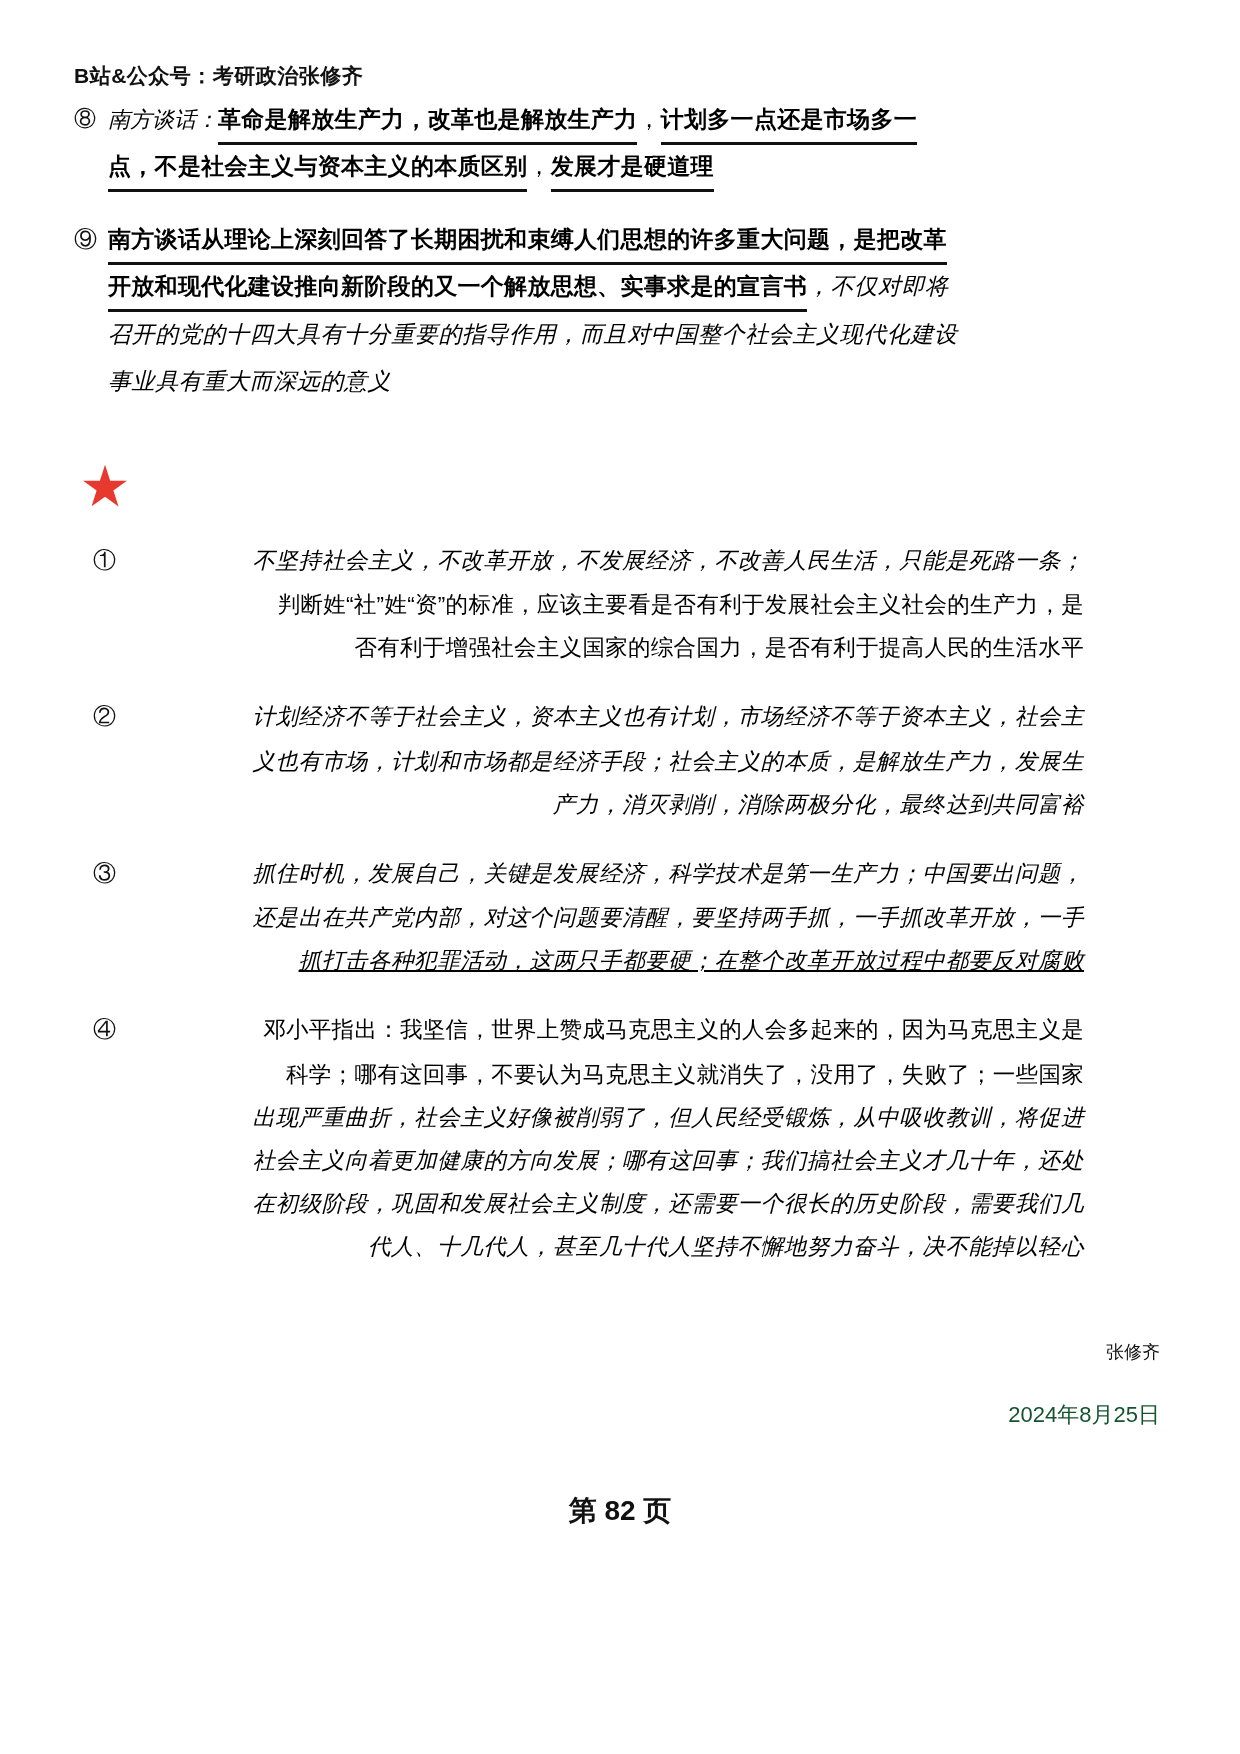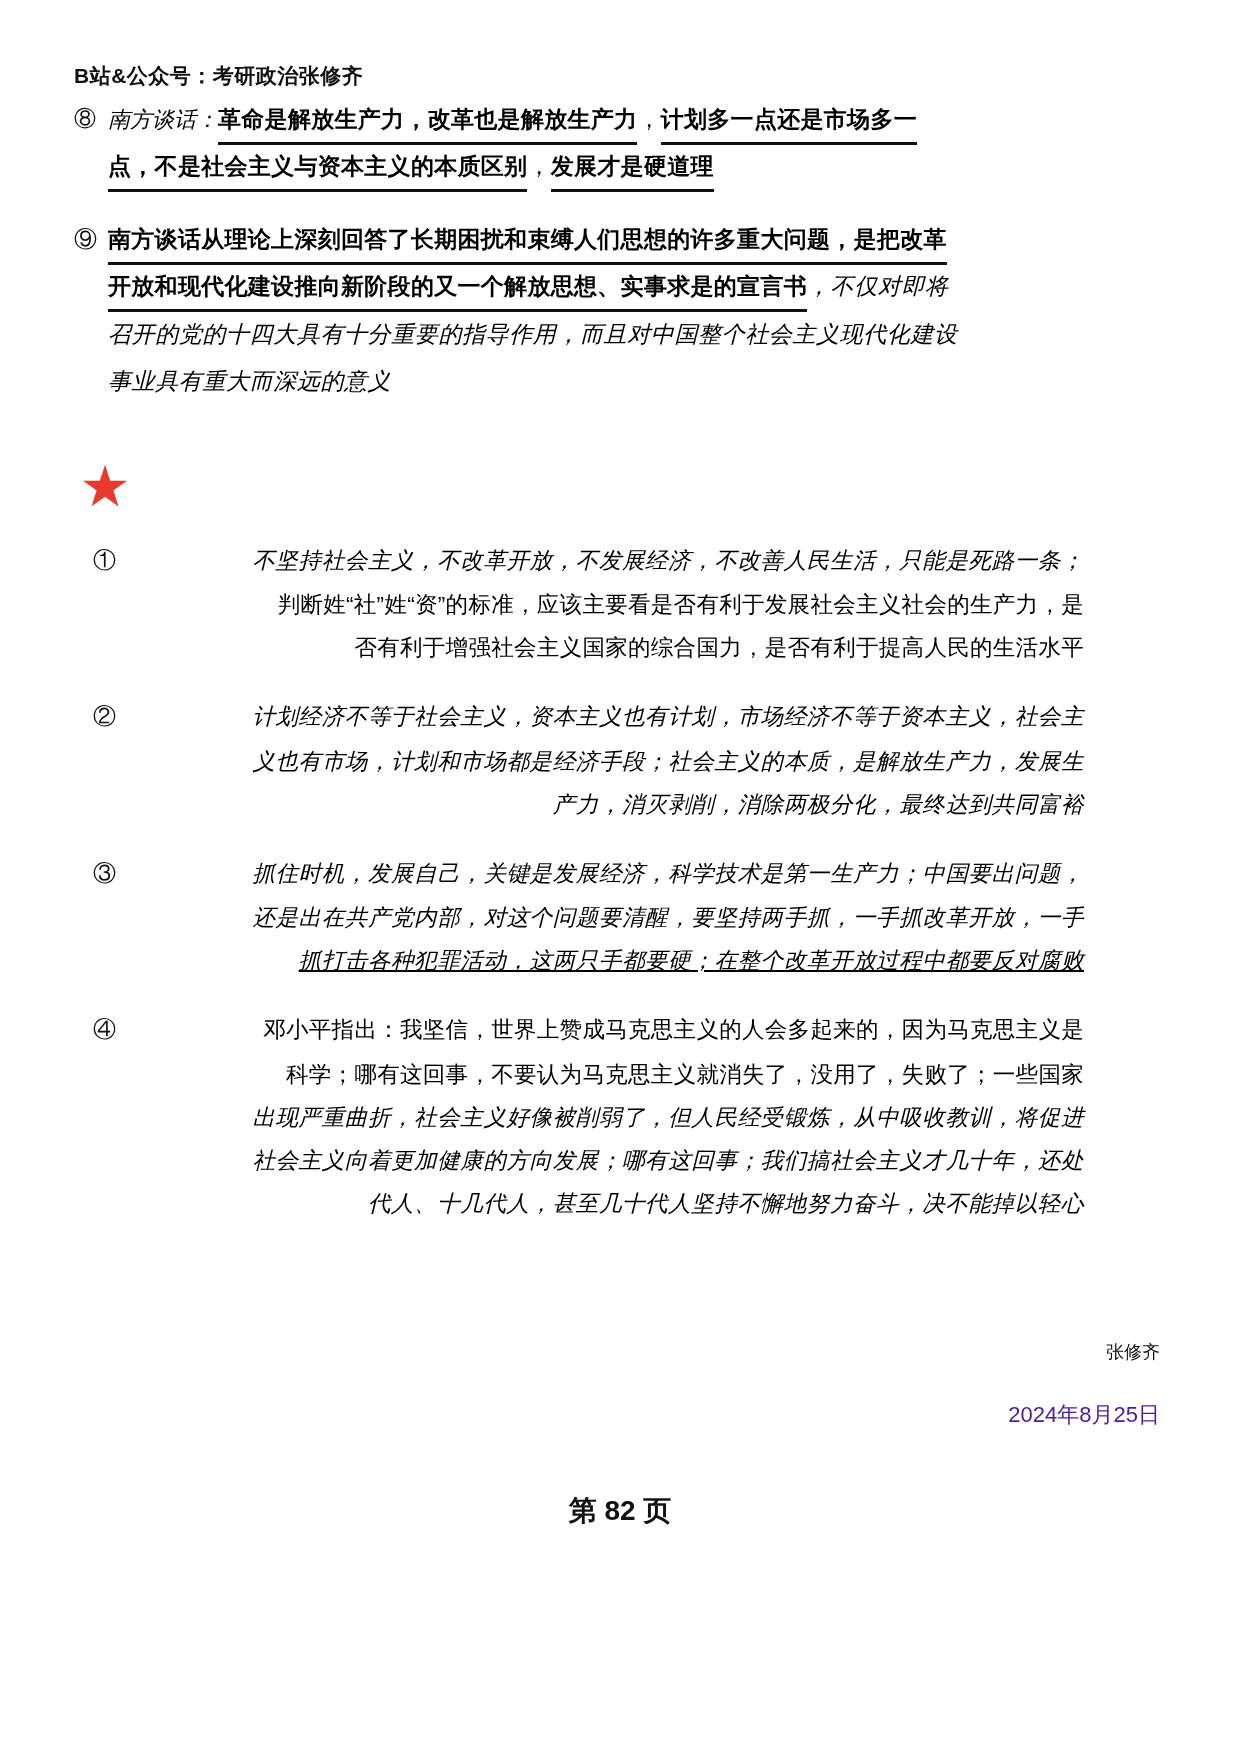--- a/index.html
+++ b/index.html
@@ -136,21 +136,21 @@
     font-size: 18px;
     color: #111111;
   }
   .sig-date {
     position: absolute;
     right: 78px;
     top: 1400px;
     text-align: right;
     font-family: "Liberation Sans", "DejaVu Sans", sans-serif;
     font-size: 22px;
-    color: #4c1d95;
+    color: #14532d;
   }
   .page-footer {
     position: absolute;
     left: 0;
     right: 0;
     top: 1492px;
     text-align: center;
     font-family: "Liberation Sans", "DejaVu Sans", sans-serif;
     font-weight: bold;
     font-size: 28px;
@@ -237,20 +237,23 @@
       <span class="line" style="padding-left:34px;">
         <span class="plain-sans">科学；哪有这回事，不要认为马克思主义就消失了，没用了，失败了；一些国家</span>
       </span>
       <span class="line" style="padding-left:34px;">
         <span class="plain-kai">出现严重曲折，社会主义好像被削弱了，但人民经受锻炼，从中吸收教训，将促进</span>
       </span>
       <span class="line" style="padding-left:34px;">
         <span class="plain-kai">社会主义向着更加健康的方向发展；哪有这回事；我们搞社会主义才几十年，还处</span>
       </span>
       <span class="line" style="padding-left:34px;">
+        <span class="plain-kai">在初级阶段，巩固和发展社会主义制度，还需要一个很长的历史阶段，需要我们几</span>
+      </span>
+      <span class="line" style="padding-left:34px;">
         <span class="plain-kai">代人、十几代人，甚至几十代人坚持不懈地努力奋斗，决不能掉以轻心</span>
       </span>
     </div>
 
   </div>
 
   <div class="signature">张修齐</div>
   <div class="sig-date">2024年8月25日</div>
   <div class="page-footer">第 82 页</div>
 

